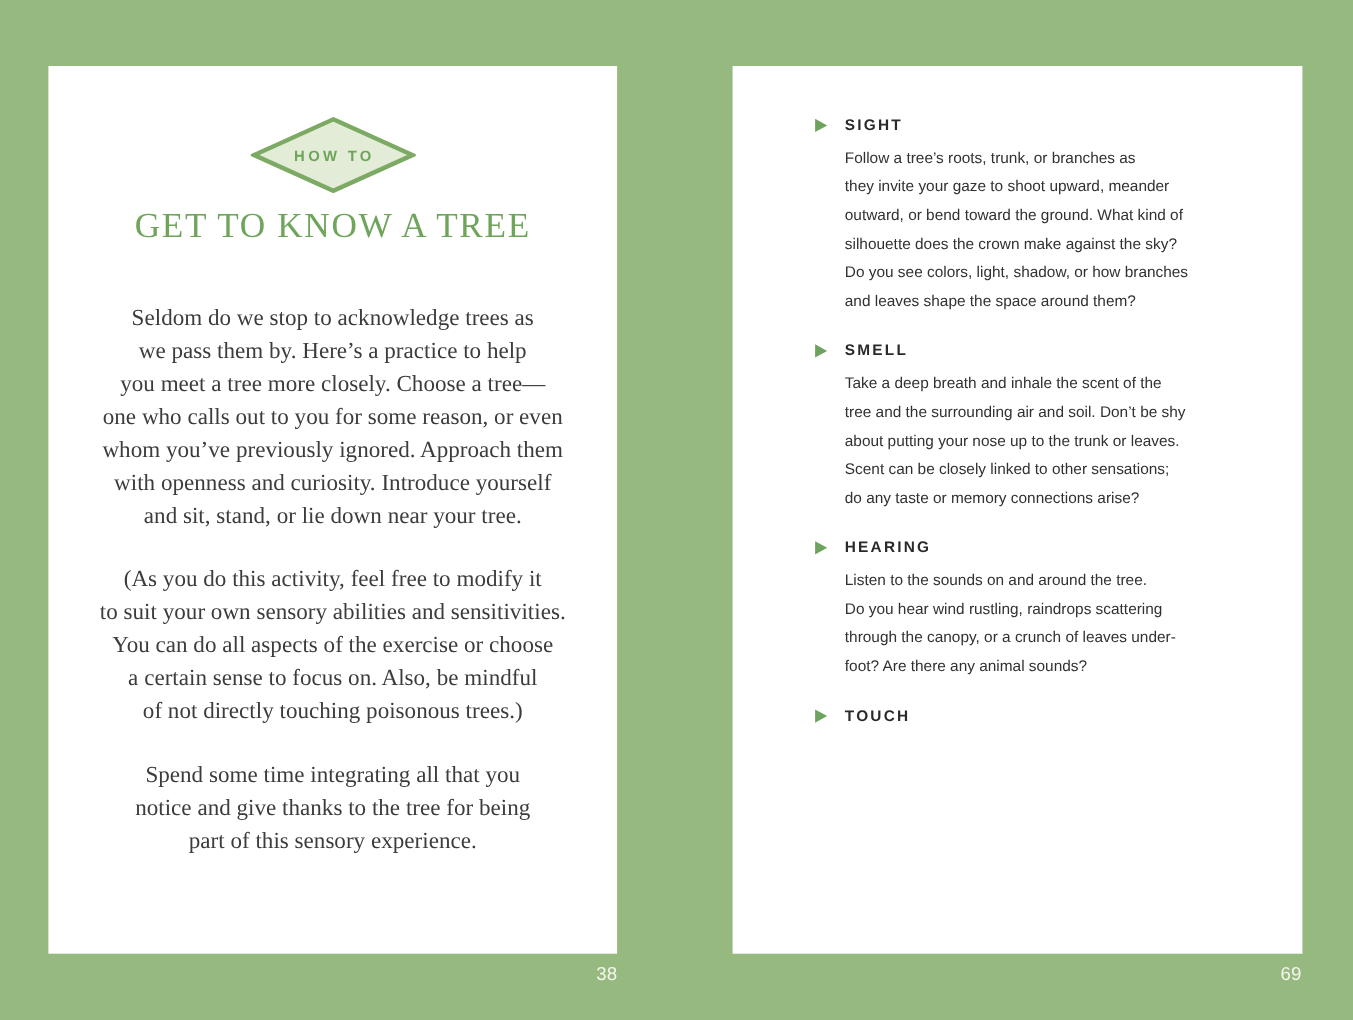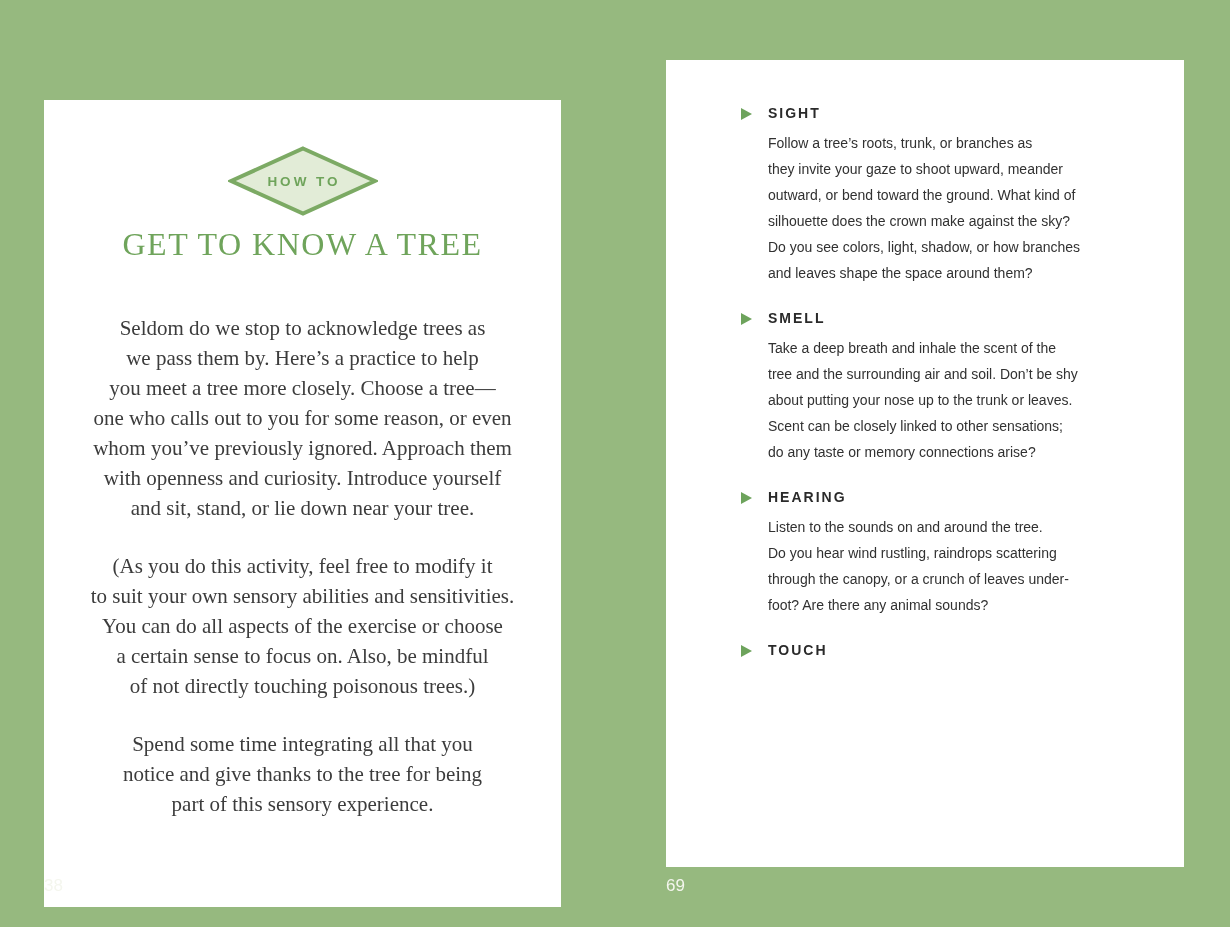--- a/index.html
+++ b/index.html
@@ -11,21 +11,21 @@
     overflow: hidden;
   }
   .spread { position: absolute; inset: 0; }
 
   .page {
     position: absolute;
     top: 60px;
     height: 807px;
     background: #ffffff;
   }
-  .page-left  { left: 44px;  width: 517px; padding: 46px 34px 0; text-align: center; margin-top: 40px; }
+  .page-left  { left: 44px;  width: 517px; padding: 46px 34px 0; text-align: center; }
   .page-right { left: 666px; width: 518px; padding: 46px 38px 0 75px; }
 
   
   .badge { position: relative; width: 150px; height: 70px; margin: 0 auto; }
   .badge svg { display: block; width: 150px; height: 70px; }
   .badge-label {
     position: absolute; inset: 0;
     display: flex; align-items: center; justify-content: center;
     font-family: "Liberation Sans", sans-serif;
     font-weight: bold;
@@ -77,21 +77,21 @@
     line-height: 26px;
     color: var(--body-right, #313131);
     white-space: pre-line;
   }
 
   
   .folio {
     position: absolute;
     top: 876px;
     width: 517px;
-    text-align: left;
+    text-align: right;
     font-size: 17px;
     color: var(--folio, #f4f6ee);
   }
   .folio-left  { left: 44px; }
   .folio-right { left: 666px; }
 </style>
 </head>
 <body>
 
 <div class="spread">

